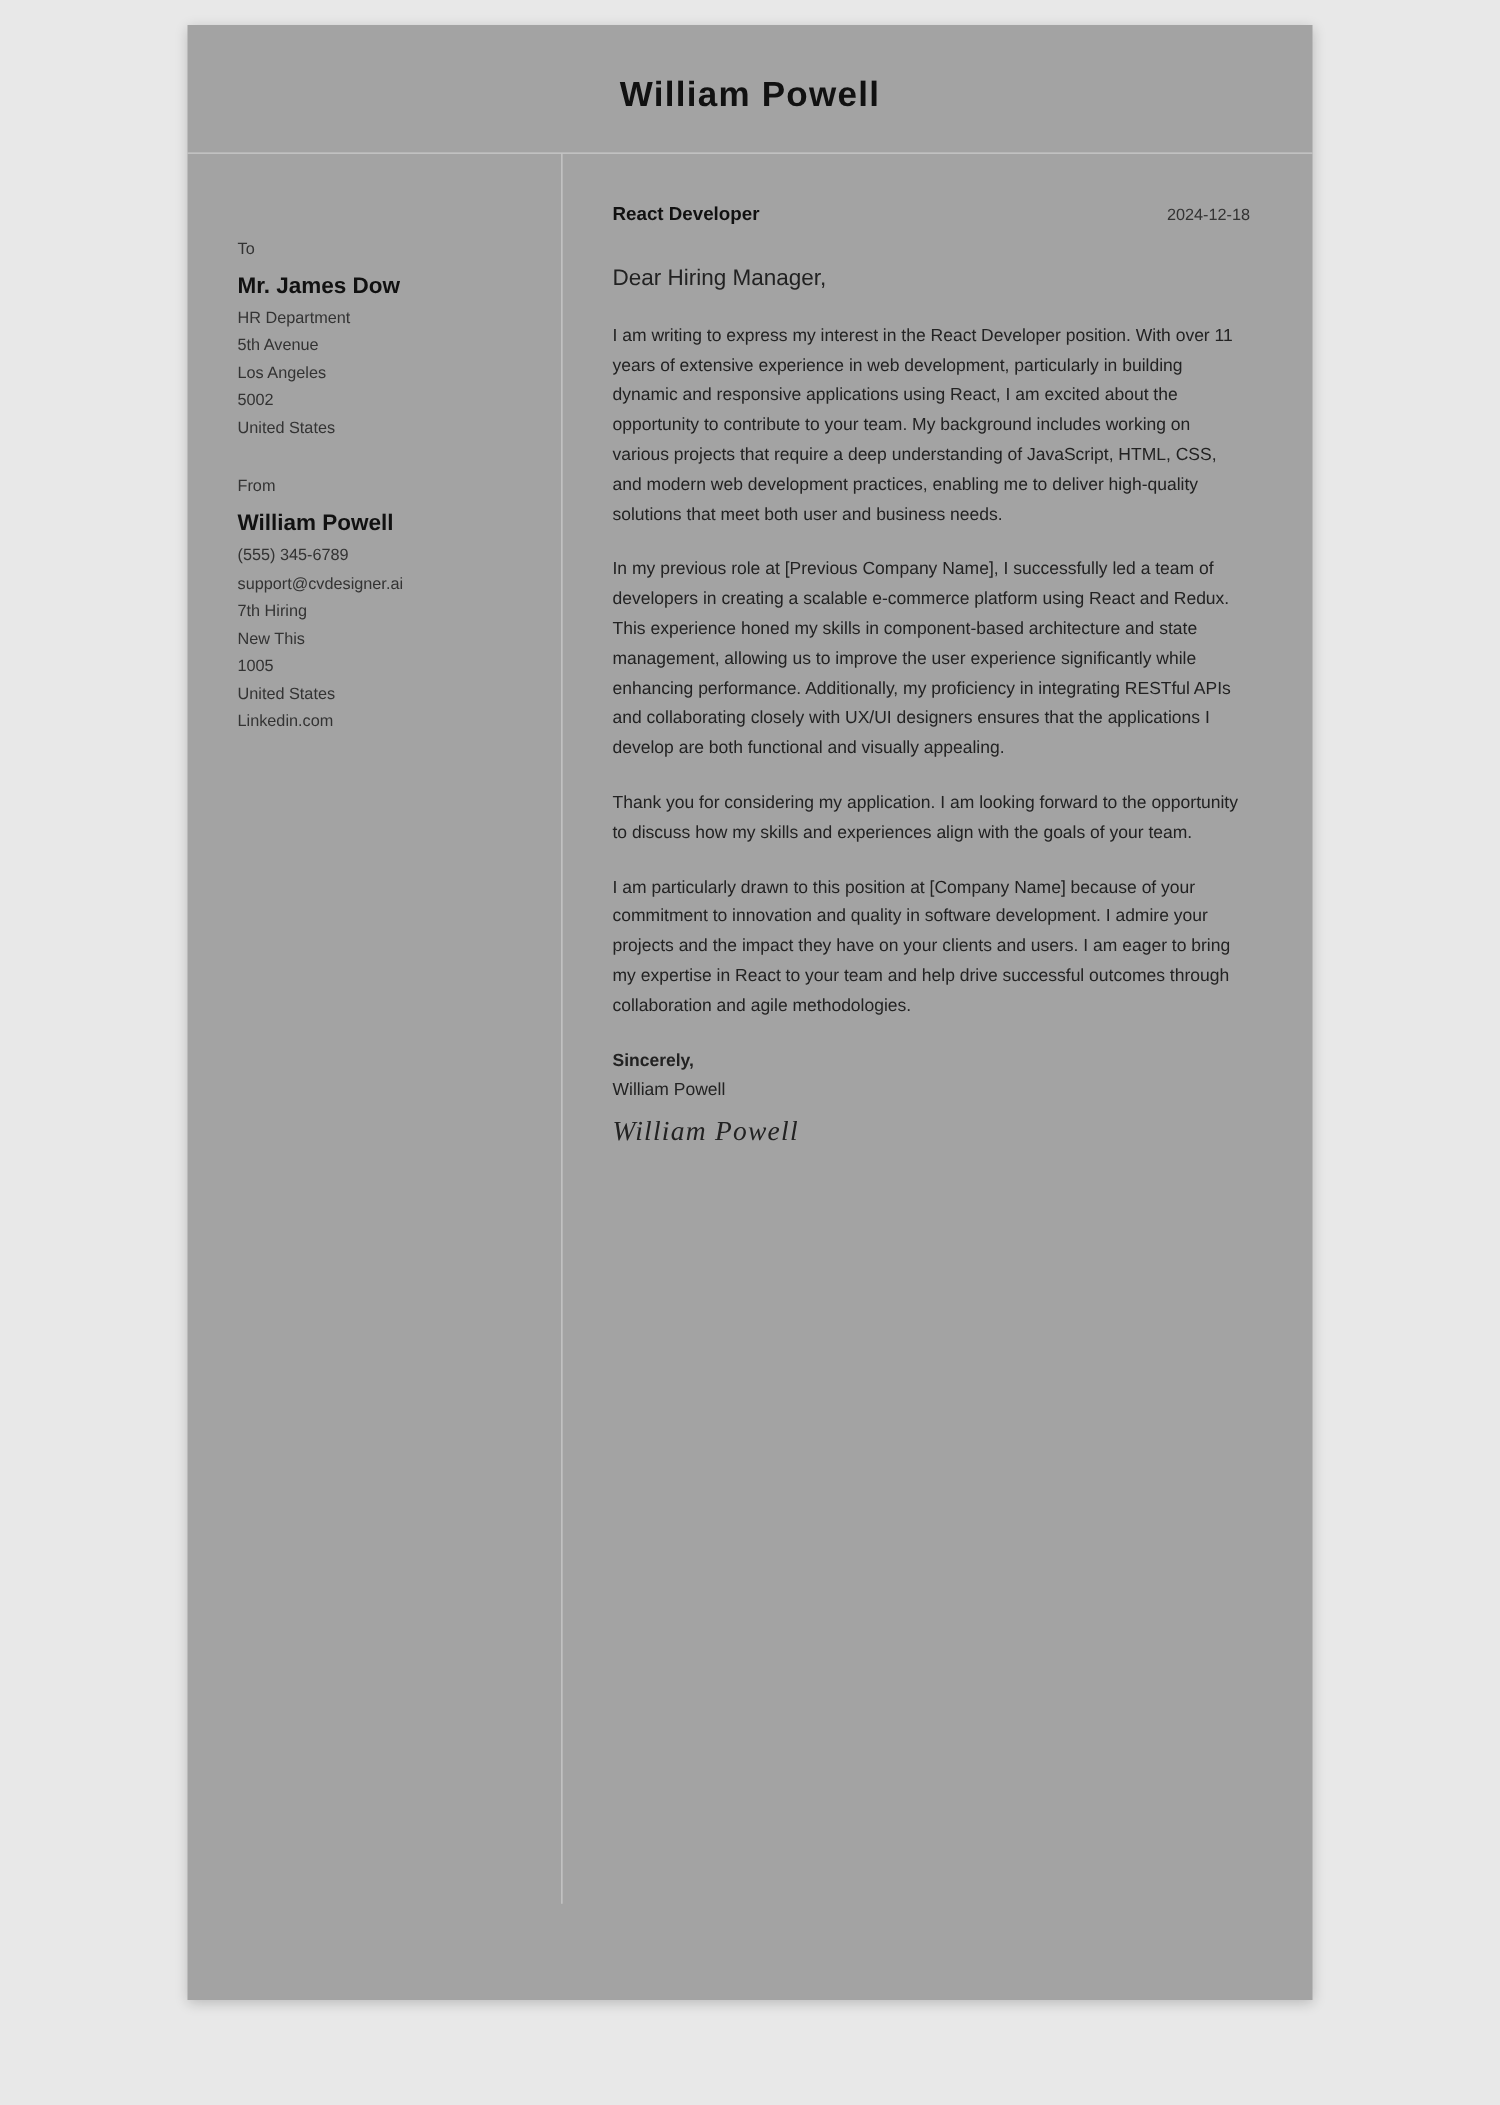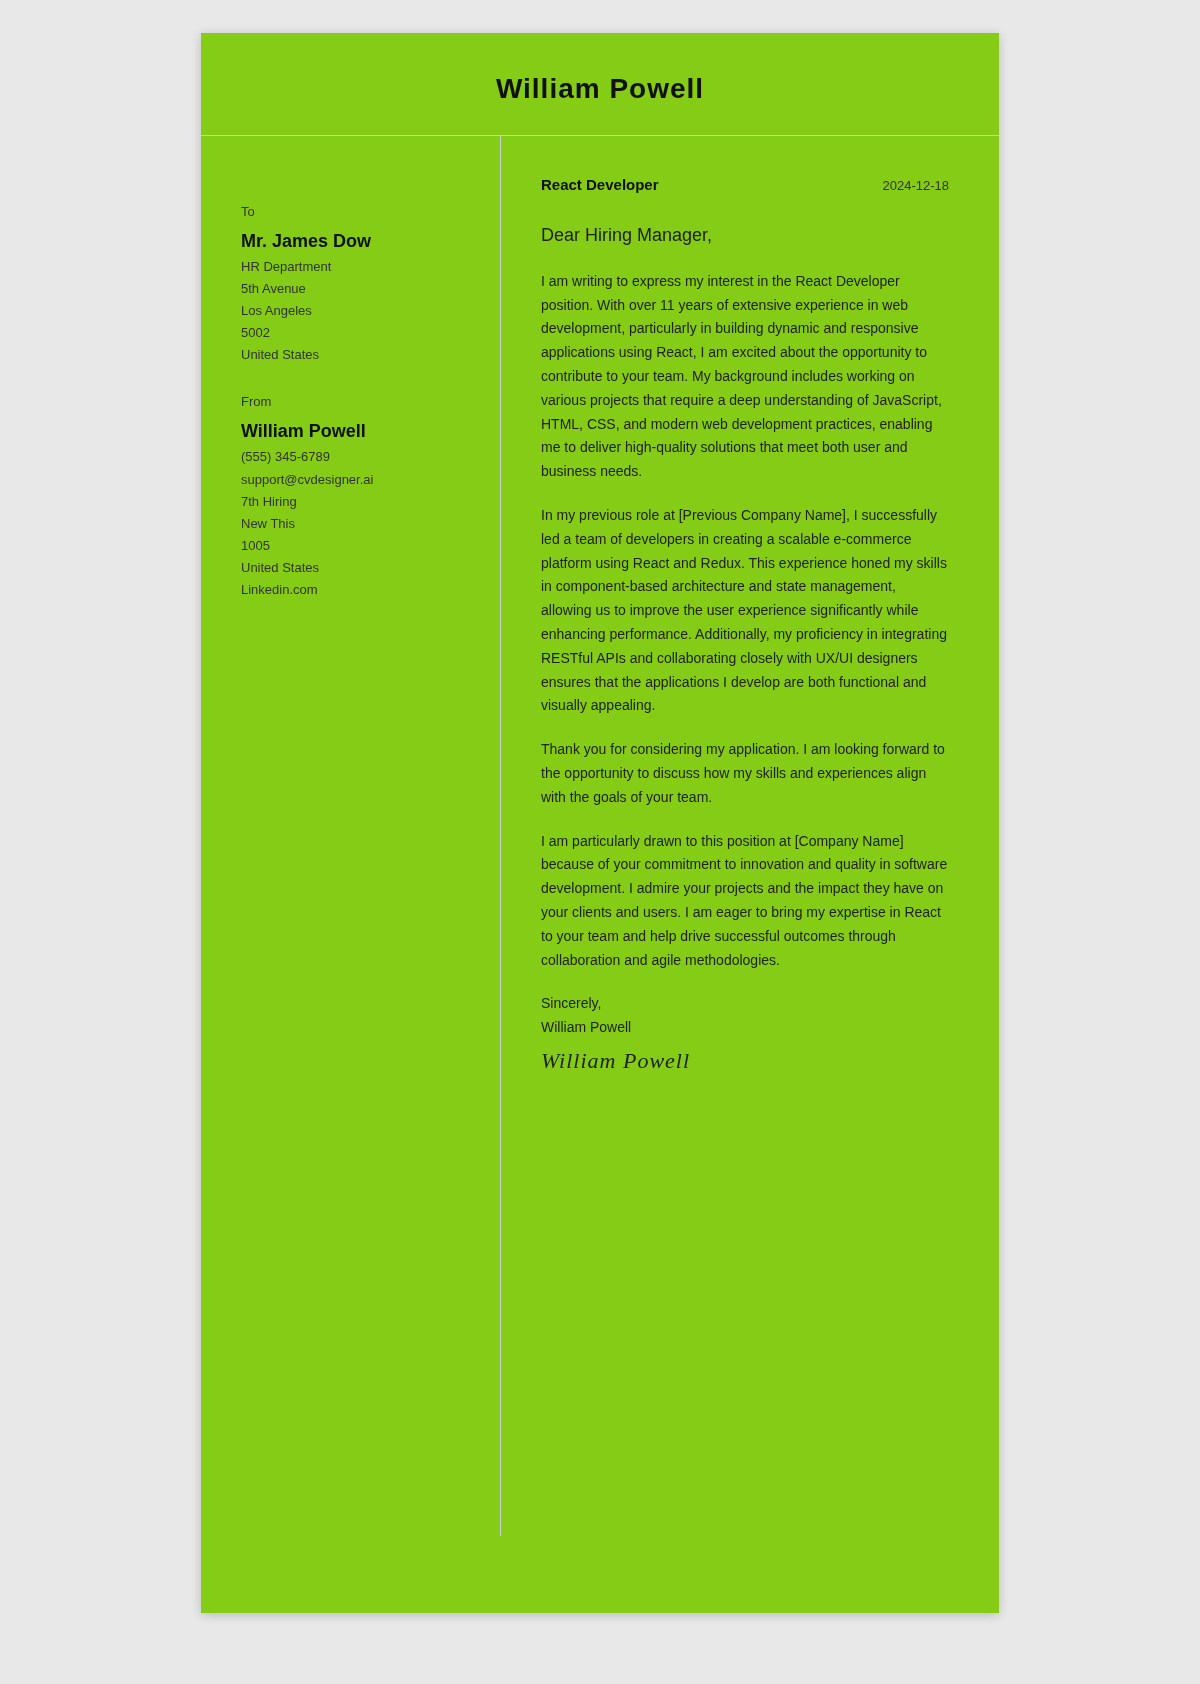--- a/index.html
+++ b/index.html
@@ -10,25 +10,24 @@
 
     body {
       background: #e8e8e8;
       font-family: 'Arial', sans-serif;
       display: flex;
       justify-content: center;
       padding: 20px 0;
     }
 
     .page {
-      width: 798px;
-      background: #84cc16;
+      width: 900px;
+      background: #a3a3a3;
       box-shadow: 0 2px 10px rgba(0,0,0,0.2);
       min-height: 1580px;
-      margin-top: 13px;
     }
 
     .header {
       text-align: center;
       padding: 40px 20px 30px 20px;
       border-bottom: 1px solid #cccccc;
     }
 
     .header-name {
       font-size: 28px;
@@ -74,21 +73,21 @@
       line-height: 1.7;
     }
 
     .section-divider {
       margin: 28px 0;
     }
 
     .right-header {
       display: flex;
       justify-content: space-between;
-      align-items: flex-end;
+      align-items: center;
       margin-bottom: 28px;
     }
 
     .job-title {
       font-size: 15px;
       font-weight: 700;
       color: #111111;
     }
 
     .date {
@@ -111,20 +110,21 @@
     }
 
     .closing-block {
       margin-top: 10px;
     }
 
     .closing-line {
       font-size: 14px;
       color: #222222;
       line-height: 1.7;
+      font-weight: bold;
     }
 
     .signature-typed {
       font-size: 14px;
       color: #222222;
       line-height: 1.7;
     }
 
     .signature-cursive {
       font-family: 'Georgia', 'Times New Roman', serif;

